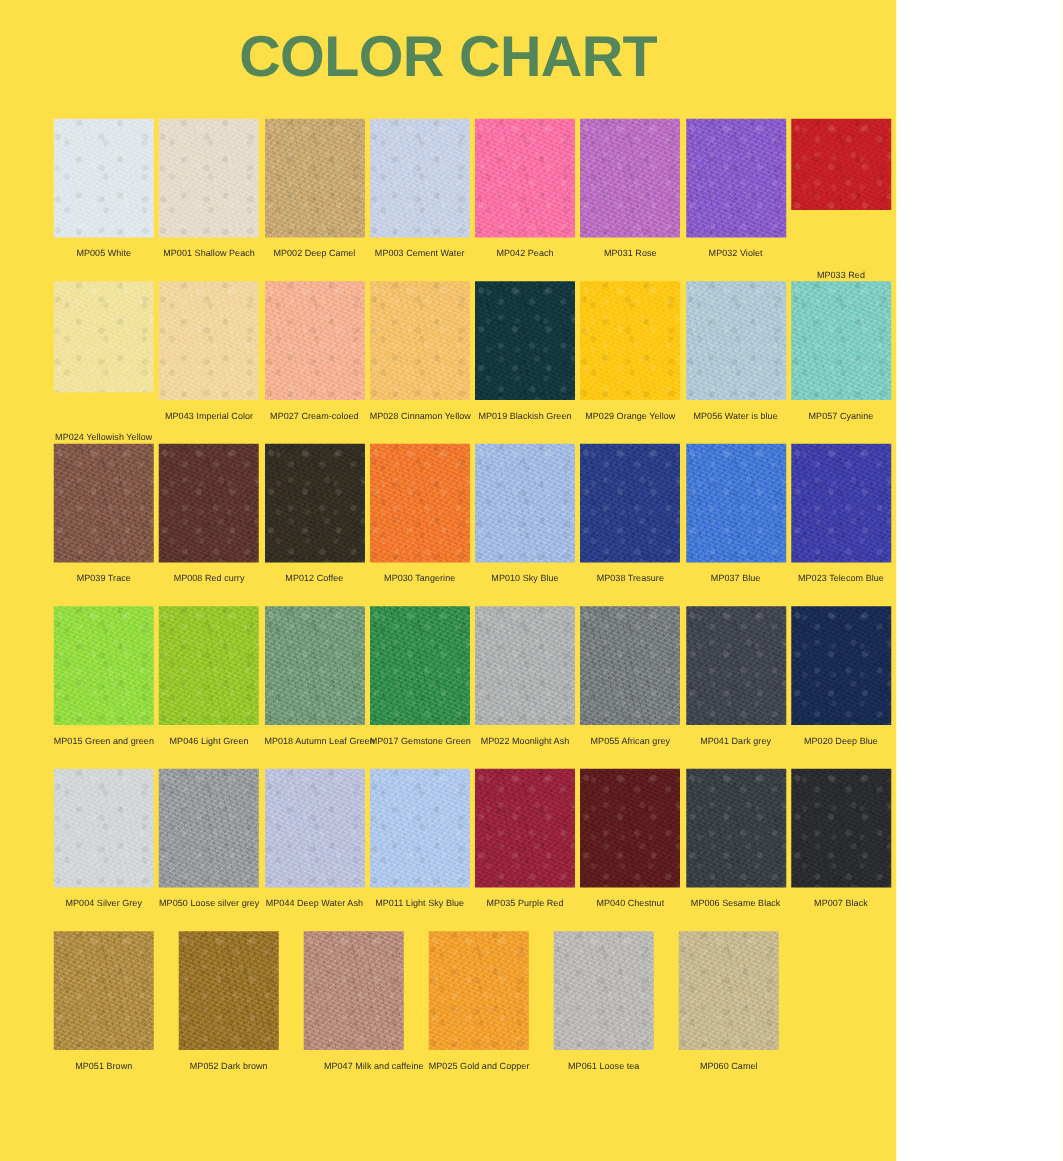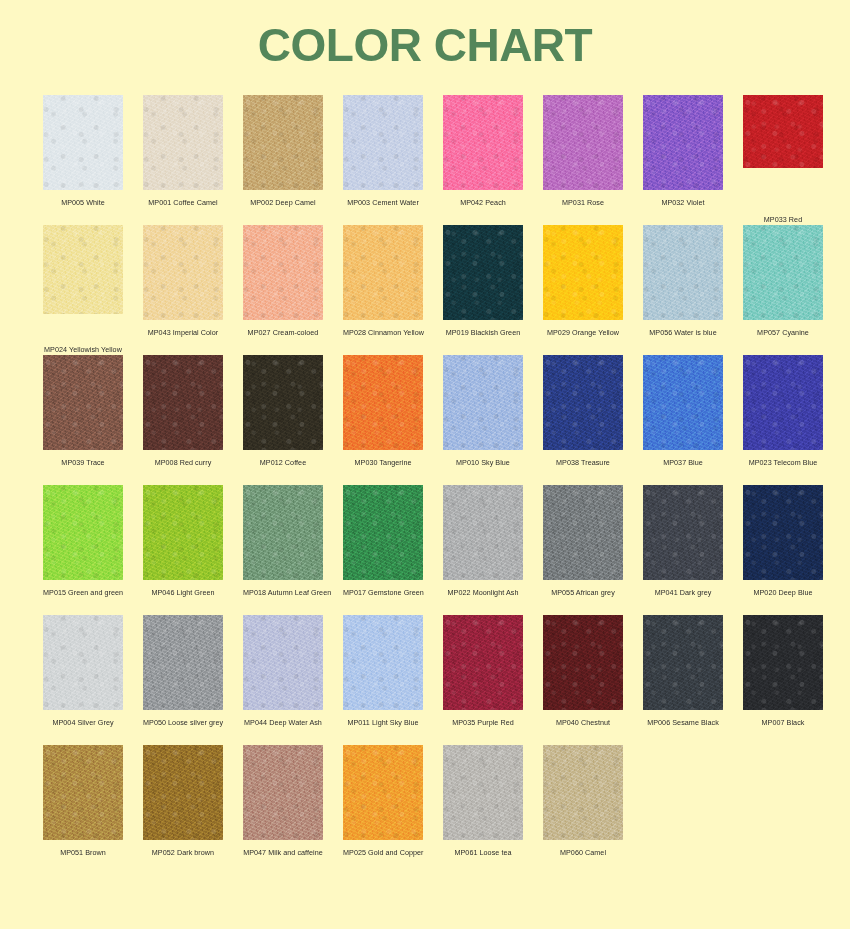--- a/index.html
+++ b/index.html
@@ -11,23 +11,23 @@
   body {
     width: 850px;
     height: 929px;
     font-family: "Liberation Sans", sans-serif;
     -webkit-font-smoothing: antialiased;
     overflow: hidden;
     position: relative;
   }
 
   #chart-page {
-    width: 850px;
+    width: 717px;
     height: 929px;
-    background: #fef9c3;
+    background: #fde047;
     position: relative;
   }
 
   
   .title-bar {
     width: 100%;
     text-align: center;
     padding-top: 22px;
     box-sizing: border-box;
   }
@@ -130,21 +130,21 @@
   </div>
 
   <div class="swatch-grid" id="swatch-grid">
       <div class="swatch-row">
         <div class="swatch-cell">
           <div class="swatch-chip" style="background-color: rgb(222, 229, 233);"></div>
           <div class="swatch-label" style="color: rgb(43, 43, 43);">MP005  White</div>
         </div>
         <div class="swatch-cell">
           <div class="swatch-chip" style="background-color: rgb(227, 217, 198);"></div>
-          <div class="swatch-label" style="color: rgb(43, 43, 43);">MP001 Coffee Camel</div>
+          <div class="swatch-label" style="color: rgb(43, 43, 43);">MP001 Shallow Peach</div>
         </div>
         <div class="swatch-cell">
           <div class="swatch-chip" style="background-color: rgb(194, 161, 105);"></div>
           <div class="swatch-label" style="color: rgb(43, 43, 43);">MP002 Deep Camel</div>
         </div>
         <div class="swatch-cell">
           <div class="swatch-chip" style="background-color: rgb(194, 205, 228);"></div>
           <div class="swatch-label" style="color: rgb(43, 43, 43);">MP003  Cement Water</div>
         </div>
         <div class="swatch-cell">
@@ -304,21 +304,21 @@
         <div class="swatch-cell">
           <div class="swatch-chip" style="background-color: rgb(168, 130, 63);"></div>
           <div class="swatch-label" style="color: rgb(43, 43, 43);">MP051  Brown</div>
         </div>
         <div class="swatch-cell">
           <div class="swatch-chip" style="background-color: rgb(142, 106, 39);"></div>
           <div class="swatch-label" style="color: rgb(43, 43, 43);">MP052  Dark brown</div>
         </div>
         <div class="swatch-cell">
           <div class="swatch-chip" style="background-color: rgb(176, 130, 115);"></div>
-          <div class="swatch-label" style="color: rgb(43, 43, 43);">MP047 Milk and caffeine</div>
+          <div class="swatch-label" style="color: rgb(43, 43, 43); margin-left: 16px;">MP047 Milk and caffeine</div>
         </div>
         <div class="swatch-cell">
           <div class="swatch-chip" style="background-color: rgb(240, 151, 44);"></div>
           <div class="swatch-label" style="color: rgb(43, 43, 43);">MP025 Gold and Copper</div>
         </div>
         <div class="swatch-cell">
           <div class="swatch-chip" style="background-color: rgb(181, 179, 174);"></div>
           <div class="swatch-label" style="color: rgb(43, 43, 43);">MP061 Loose tea</div>
         </div>
         <div class="swatch-cell">

